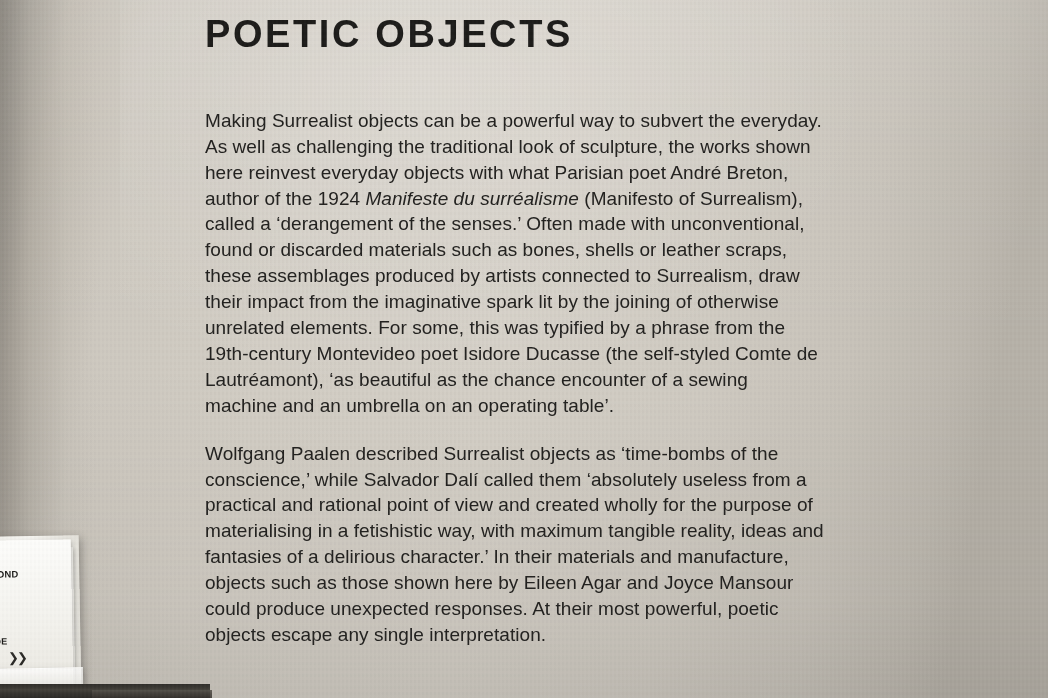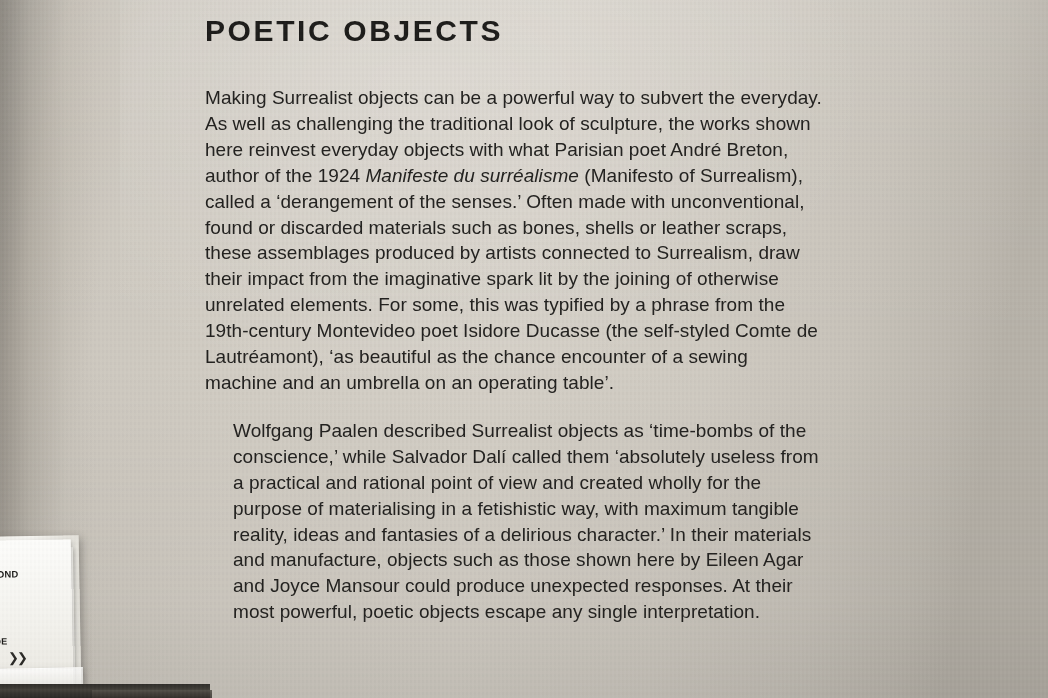--- a/index.html
+++ b/index.html
@@ -70,36 +70,36 @@
   }
 
   
   .panel {
     position: absolute;
     left: 205px;
     top: 14px;
     width: 620px;
   }
   .panel-title {
-    font-size: 30px;
+    font-size: 38px;
     letter-spacing: 2.6px;
     font-weight: 700;
     color: #1d1c1a;
-    margin: 0 0 38px 0;
+    margin: 0 0 52px 0;
     line-height: 1.1;
     white-space: nowrap;
   }
   .panel-para {
     font-size: 19px;
     line-height: 25.9px;
     color: #22211f;
     margin: 0 0 22px 0;
     letter-spacing: 0.05px;
   }
-  .panel-para:last-child { margin-bottom: 0; margin-left: 28px; }
+  .panel-para:last-child { margin-bottom: 0; }
   .panel-para em { font-style: italic; }
 
   .soft-light {
     position: absolute;
     left: 120px; top: -120px;
     width: 760px; height: 520px;
     background: radial-gradient(ellipse at 40% 40%, rgba(255,255,255,0.18), rgba(255,255,255,0) 70%);
     pointer-events: none;
   }
 

